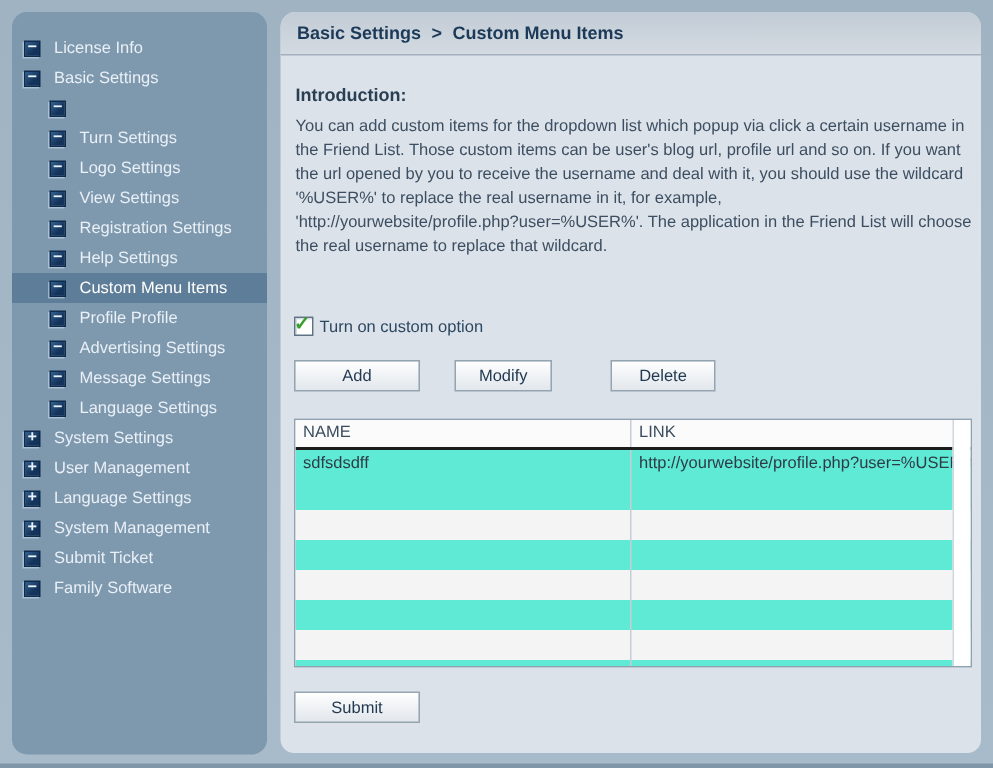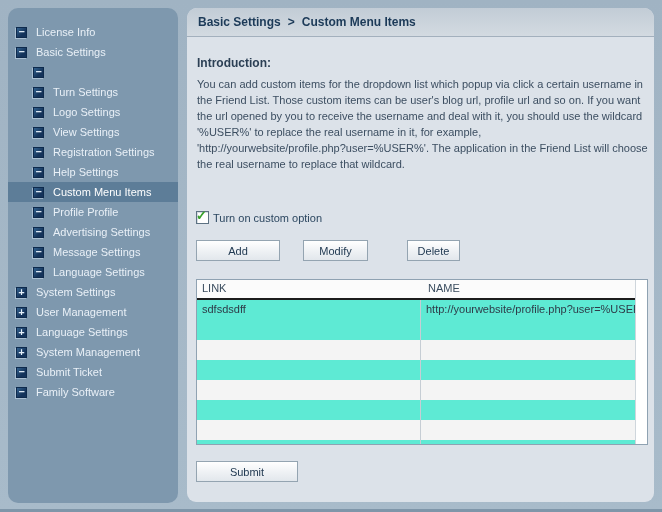--- a/index.html
+++ b/index.html
@@ -34,22 +34,22 @@
            font-size:11px;color:#2c4burg;color:#2c4760;cursor:default;}
   .chk{position:relative;width:13px;height:13px;box-sizing:border-box;background:#fff;
        border:1px solid #5d7283;box-shadow:inset 1px 1px 0 #d7dde2;}
   .chk .tick{position:absolute;left:-1px;top:-4px;font-size:13px;font-weight:bold;color:#39a02c;}
 
   .btn{position:absolute;height:21px;box-sizing:border-box;border:1px solid #94a4b1;
        background:linear-gradient(180deg,#ffffff,#eef1f4 55%,#e2e7ec);
        font-family:"Liberation Sans",sans-serif;font-size:11px;color:#223a52;cursor:pointer;padding:0;}
   .btn-add{left:9px;top:232px;width:84px;}
   .btn-modify{left:116px;top:232px;width:65px;}
-  .btn-delete{left:220px;top:232px;width:53px;}
-  .btn-submit{left:9px;top:453px;width:102px;}
+  .btn-delete{left:220px;top:232px;width:70px;}
+  .btn-submit{left:9px;top:453px;width:84px;}
 
   
   .grid{position:absolute;left:9px;top:271px;width:452px;height:166px;background:#fff;
         border:1px solid #8fa2b2;box-sizing:border-box;overflow:hidden;}
   .grid-head{height:18px;background:#fbfbfb;border-bottom:2px solid #1c1c1c;display:flex;}
   .cell{box-sizing:border-box;padding:2px 0 0 5px;font-size:11px;}
   .grid-head .cell{color:#3a4c5e;}
   .cell.name{width:224px;border-right:1px solid #c6cdd4;flex:0 0 224px;}
   .cell.link{flex:1;white-space:nowrap;overflow:hidden;}
   .grid-row{height:20px;display:flex;background:#5eead4;color:#2e3b48;}
@@ -159,22 +159,22 @@
       </span>
       <span>Turn on custom option</span>
     </label>
 
     <button class="btn btn-add">Add</button>
     <button class="btn btn-modify">Modify</button>
     <button class="btn btn-delete">Delete</button>
 
     <div class="grid">
       <div class="grid-head">
+        <div class="cell name">NAME</div>
         <div class="cell link">LINK</div>
-        <div class="cell name">NAME</div>
       </div>
       <div class="grid-body">
           <div class="grid-row">
             <div class="cell name">sdfsdsdff</div>
             <div class="cell link">http://yourwebsite/profile.php?user=%USER%</div>
           </div>
           <div class="grid-row">
             <div class="cell name"></div>
             <div class="cell link"></div>
           </div>

